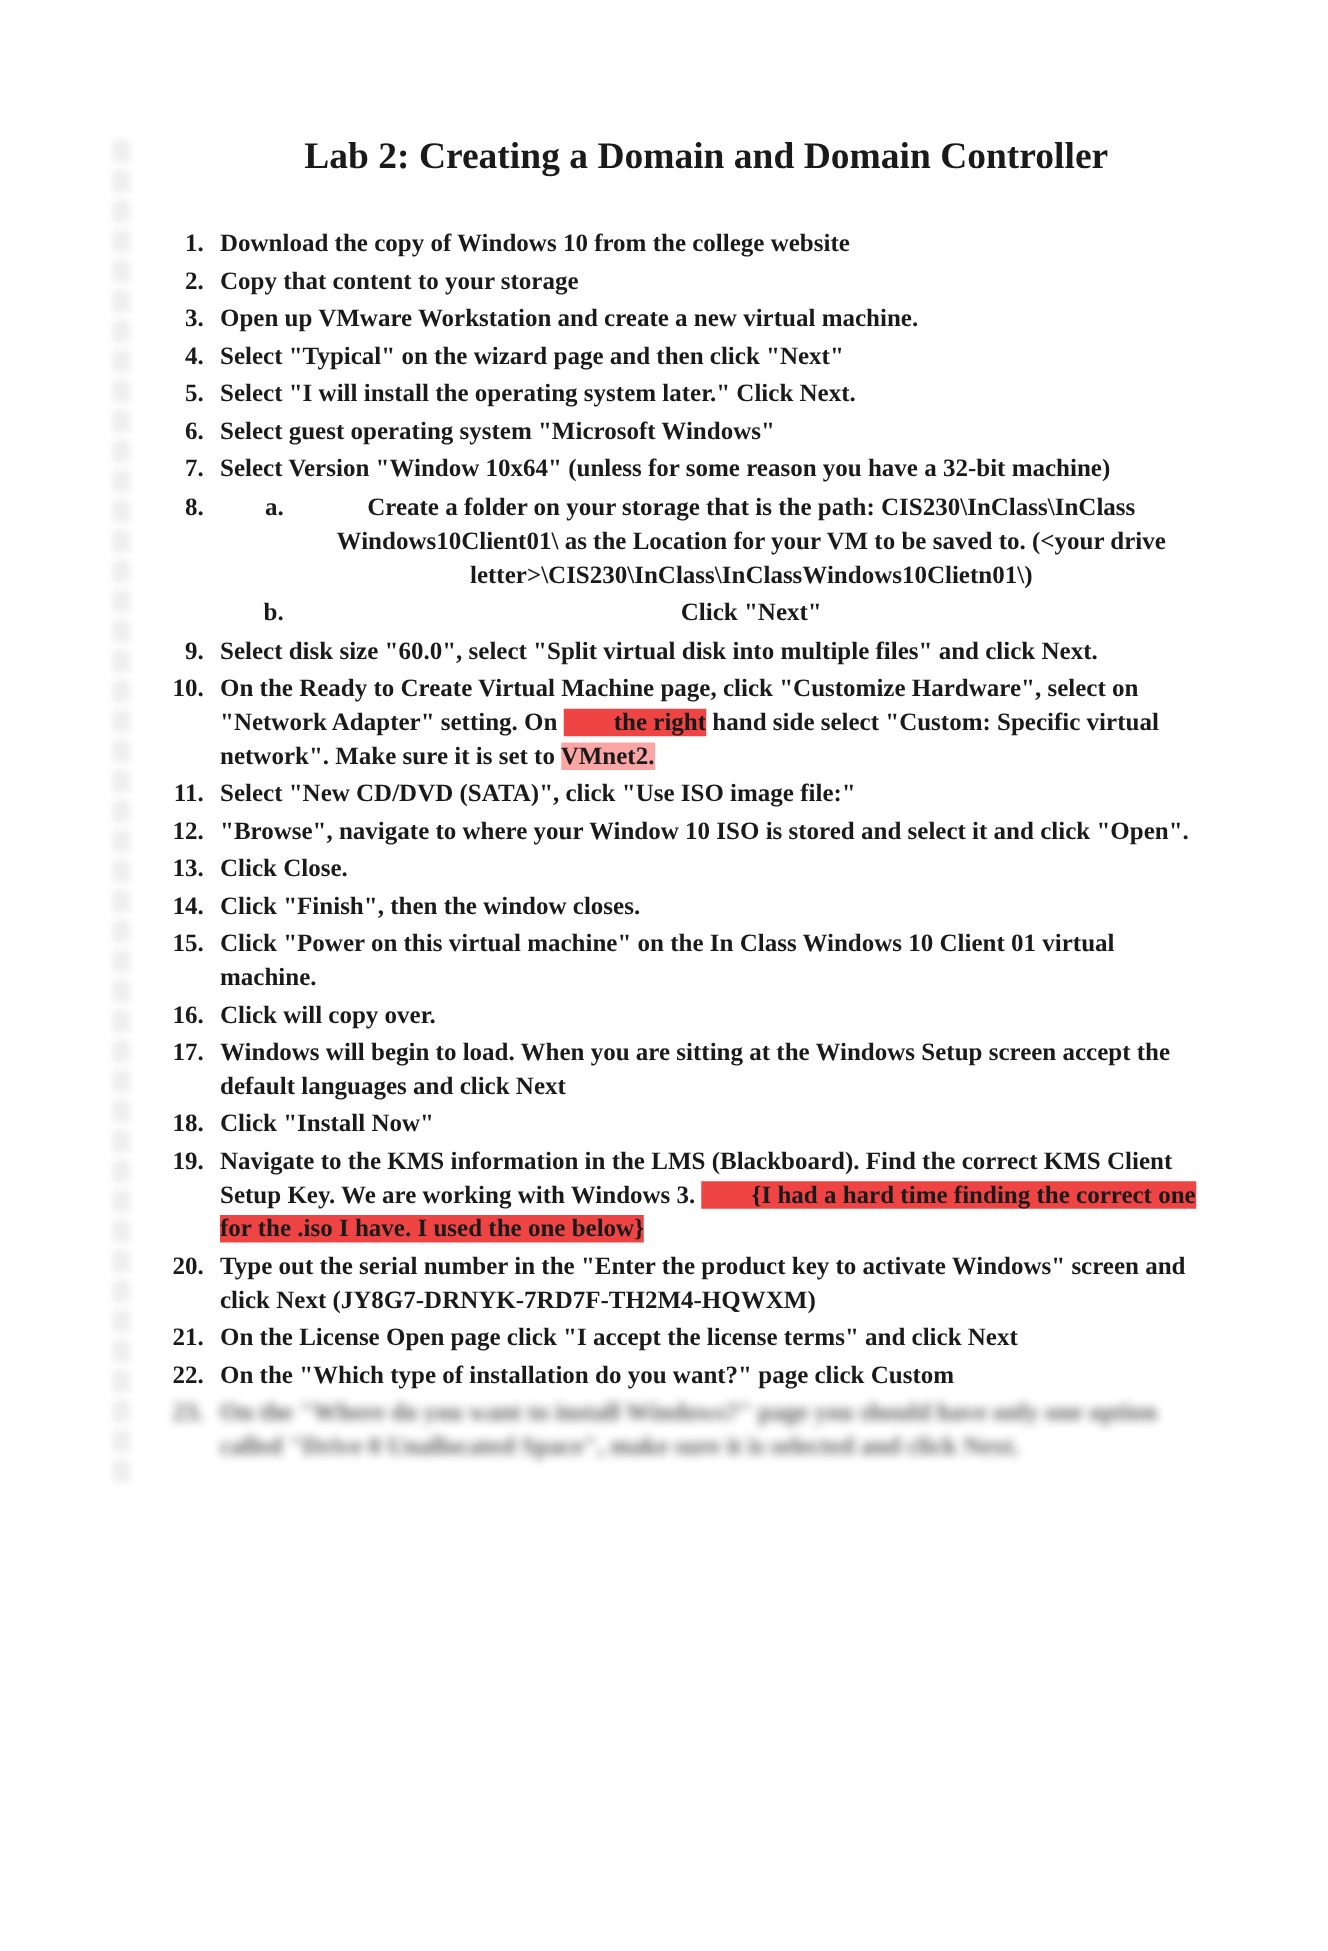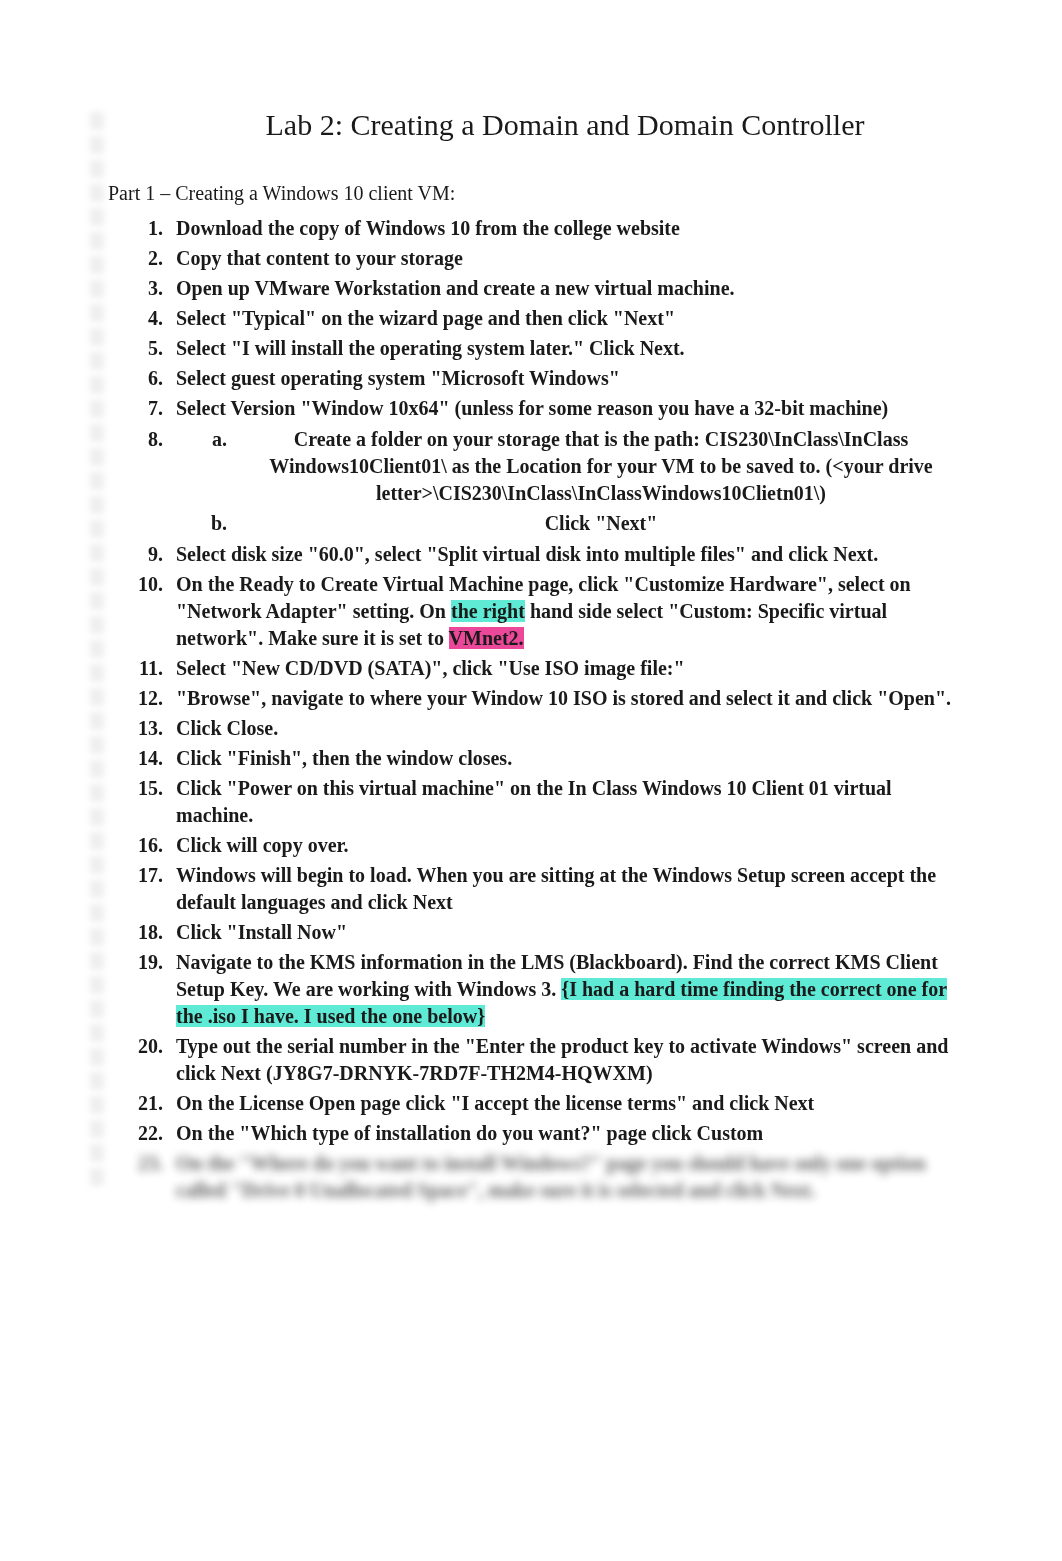--- a/index.html
+++ b/index.html
@@ -12,21 +12,21 @@
     height: 1561px;
     position: relative;
     padding: 0;
   }
   .page {
     padding: 108px 100px 60px 108px;
   }
   .title {
     text-align: center;
     font-size: 30px;
-    font-weight: normal;
+    font-weight: bold;
     margin: 0 0 40px 0;
     padding-left: 60px;
   }
   .section-heading {
     font-size: 20px;
     margin: 10px 0 10px 0;
   }
   ol.numbered {
     list-style: decimal;
     padding-left: 60px;
@@ -43,24 +43,25 @@
     list-style: lower-alpha;
     padding-left: 56px;
     margin: 4px 0;
     text-align: center;
   }
   ol.alpha > li {
     padding-left: 8px;
     margin: 3px 0;
   }
   .hl {
-    background: #ec4899;
+    background: #fca5a5;
   }
   .hlpale {
-    background: #5eead4;
+    background: #ef4444;
+    padding-left: 40px;
   }
   .blurred {
     filter: blur(4px);
     opacity: 0.7;
   }
   .fileline {
     word-break: break-word;
   }
   
   .gutter {
@@ -131,21 +132,20 @@
     <span></span>
     <span></span>
     <span></span>
     <span></span>
 </div>
 
 <div class="page">
 
   <h1 class="title">Lab 2: Creating a Domain and Domain Controller</h1>
 
-  <div class="section-heading">Part 1 – Creating a Windows 10 client VM:</div>
 
   <ol class="numbered">
     <li><span>Download the copy of Windows 10 from the college website</span></li>
     <li><span>Copy that content to your storage</span></li>
     <li><span>Open up VMware Workstation and create a new virtual machine.</span></li>
     <li><span>Select "Typical" on the wizard page and then click "Next"</span></li>
     <li><span>Select "I will install the operating system later." Click Next.</span></li>
     <li><span>Select guest operating system "Microsoft Windows"</span></li>
     <li><span>Select Version "Window 10x64" (unless for some reason you have a 32-bit machine)</span></li>
     <li>

